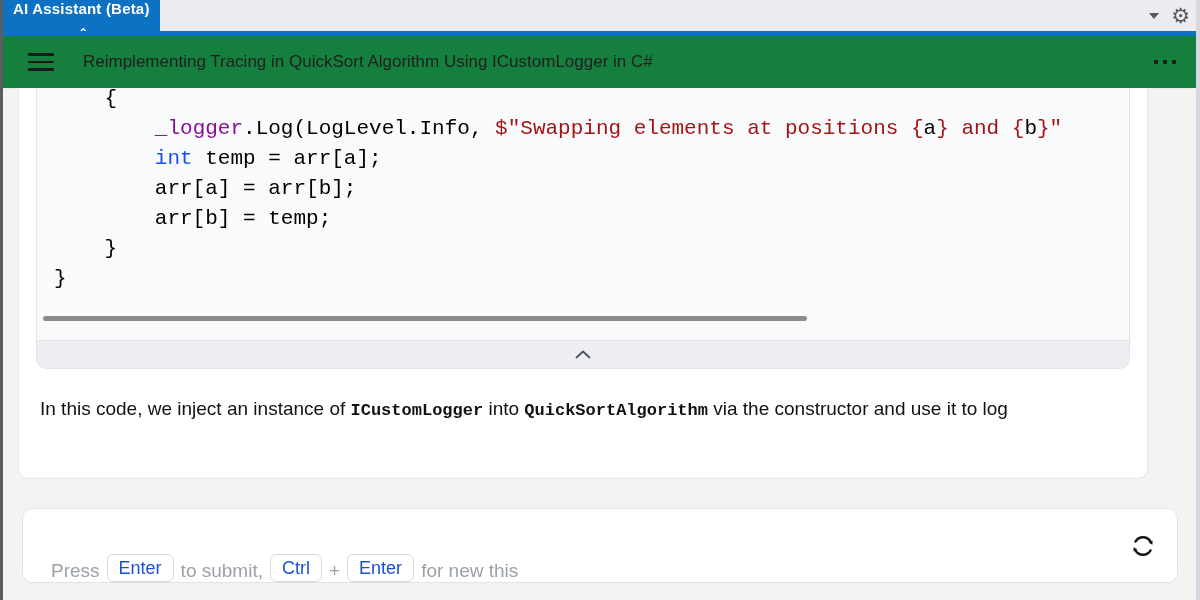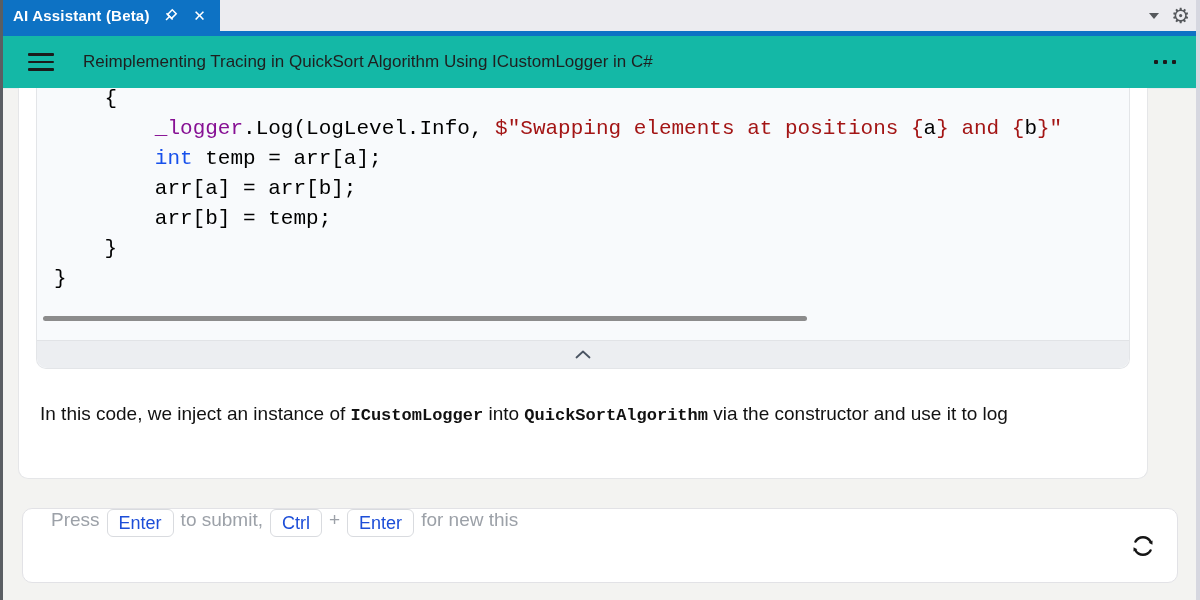--- a/index.html
+++ b/index.html
@@ -3,50 +3,50 @@
 <meta charset="utf-8">
 <style>
   html,body{margin:0;padding:0;}
   body{width:1200px;height:600px;overflow:hidden;font-family:"Liberation Sans",sans-serif;background:#F3F3F1;}
   .window{position:relative;width:1200px;height:600px;background:#F3F3F1;}
   .edge-left{position:absolute;left:0;top:0;width:3px;height:600px;background:#5A5E63;z-index:50;}
   .edge-right{position:absolute;right:0;top:0;width:4px;height:600px;background:#D6D7E0;z-index:50;}
 
   
   .tabbar{position:absolute;left:0;top:0;width:1200px;height:31px;background:#ECECF0;}
-  .tab{position:absolute;left:3px;top:0;height:31px;background:#0D72C4;color:#fff;display:flex;align-items:center;padding:0 10px 0 10px;gap:10px;}
+  .tab{position:absolute;left:3px;top:0;height:31px;background:#0D72C4;color:#fff;display:flex;align-items:center;padding:0 10px 0 10px;gap:10px;flex-direction:column;}
   .tab-title{font-size:15px;font-weight:bold;letter-spacing:.2px;}
   .tab-ic{display:flex;align-items:center;justify-content:center;width:20px;height:20px;cursor:pointer;}
   .blue-strip{position:absolute;left:0;top:31px;width:1200px;height:5px;background:#0D72C4;}
   .tabbar-right{position:absolute;right:10px;top:0;height:31px;display:flex;align-items:center;gap:12px;}
   .dd-tri{width:0;height:0;border-left:5px solid transparent;border-right:5px solid transparent;border-top:6px solid #55585C;}
   .gear{font-size:21px;color:#55585C;line-height:1;}
 
   
-  .header{position:absolute;left:3px;top:36px;width:1193px;height:52px;background:#14b8a6;border-bottom:1px solid #E7EAEE;}
+  .header{position:absolute;left:3px;top:36px;width:1193px;height:52px;background:#15803d;border-bottom:1px solid #E7EAEE;}
   .hamburger{position:absolute;left:25px;top:14px;width:26px;height:24px;display:flex;flex-direction:column;justify-content:space-between;padding:3px 0;box-sizing:border-box;cursor:pointer;}
   .hamburger div{height:2.6px;background:#1B1B1B;border-radius:1px;}
   .chat-title{position:absolute;left:80px;top:0;height:52px;display:flex;align-items:center;font-size:17px;color:#1F1F1F;}
   .more-dots{position:absolute;right:20px;top:0;height:52px;display:flex;align-items:center;gap:5px;cursor:pointer;}
   .more-dots span{width:4px;height:4px;background:#1B1B1B;border-radius:1px;display:block;}
 
   
   .resp-card{position:absolute;left:18px;top:88px;width:1128px;height:390px;background:#FFFFFF;border:1px solid #E5E6E8;border-top:none;border-radius:0 0 10px 10px;box-sizing:content-box;}
   .code-card{position:absolute;left:17px;top:0;width:1094px;height:281px;background:#F8FAFC;border:1px solid #E3E5E8;border-top:none;border-radius:0 0 10px 10px;box-sizing:border-box;}
   .code-viewport{position:absolute;left:0;top:0;width:100%;height:253px;overflow:hidden;}
   .code-pre{margin:-4px 0 0 0;padding:0 0 0 17px;font-family:"Liberation Mono","DejaVu Sans Mono",monospace;font-size:21px;line-height:30px;color:#000;white-space:pre;}
   .hscroll{position:absolute;left:6px;top:228px;width:764px;height:5px;background:#8C8C8C;border-radius:3px;cursor:pointer;}
   .code-footer{position:absolute;left:0;bottom:0;width:100%;height:28px;background:#ECEEF1;border-top:1px solid #E1E3E6;border-radius:0 0 10px 10px;display:flex;align-items:center;justify-content:center;cursor:pointer;box-sizing:border-box;}
-  .para{position:absolute;left:0;top:281px;width:100%;padding:30px 21px;box-sizing:border-box;font-size:19px;line-height:29px;color:#121212;}
+  .para{position:absolute;left:0;top:281px;width:100%;padding:20px 21px;box-sizing:border-box;font-size:19px;line-height:40px;color:#121212;}
   .para-line{white-space:nowrap;}
   .inline-code{font-family:"Liberation Mono","DejaVu Sans Mono",monospace;font-weight:bold;font-size:17px;}
 
   
   .input-card{position:absolute;left:22px;top:508px;width:1156px;height:75px;background:#fff;border:1px solid #E2E2E6;border-radius:10px;box-sizing:border-box;cursor:text;}
-  .placeholder{position:absolute;left:28px;top:0;height:73px;display:flex;align-items:flex-start;gap:7px;font-size:19px;color:#9CA1A8;}
+  .placeholder{position:absolute;left:28px;top:0;height:73px;display:flex;align-items:flex-end;gap:7px;font-size:19px;color:#9CA1A8;}
   .kbd{border:1.5px solid #D9DBDF;border-radius:6px;padding:2px 11px;font-size:18px;color:#1d4ed8;background:#fff;line-height:22px;}
   .regen{position:absolute;right:20px;top:0;height:73px;display:flex;align-items:center;cursor:pointer;}
 </style>
 </head>
 <body>
 
 <div class="window">
   <div class="edge-left"></div>
   <div class="edge-right"></div>
 

